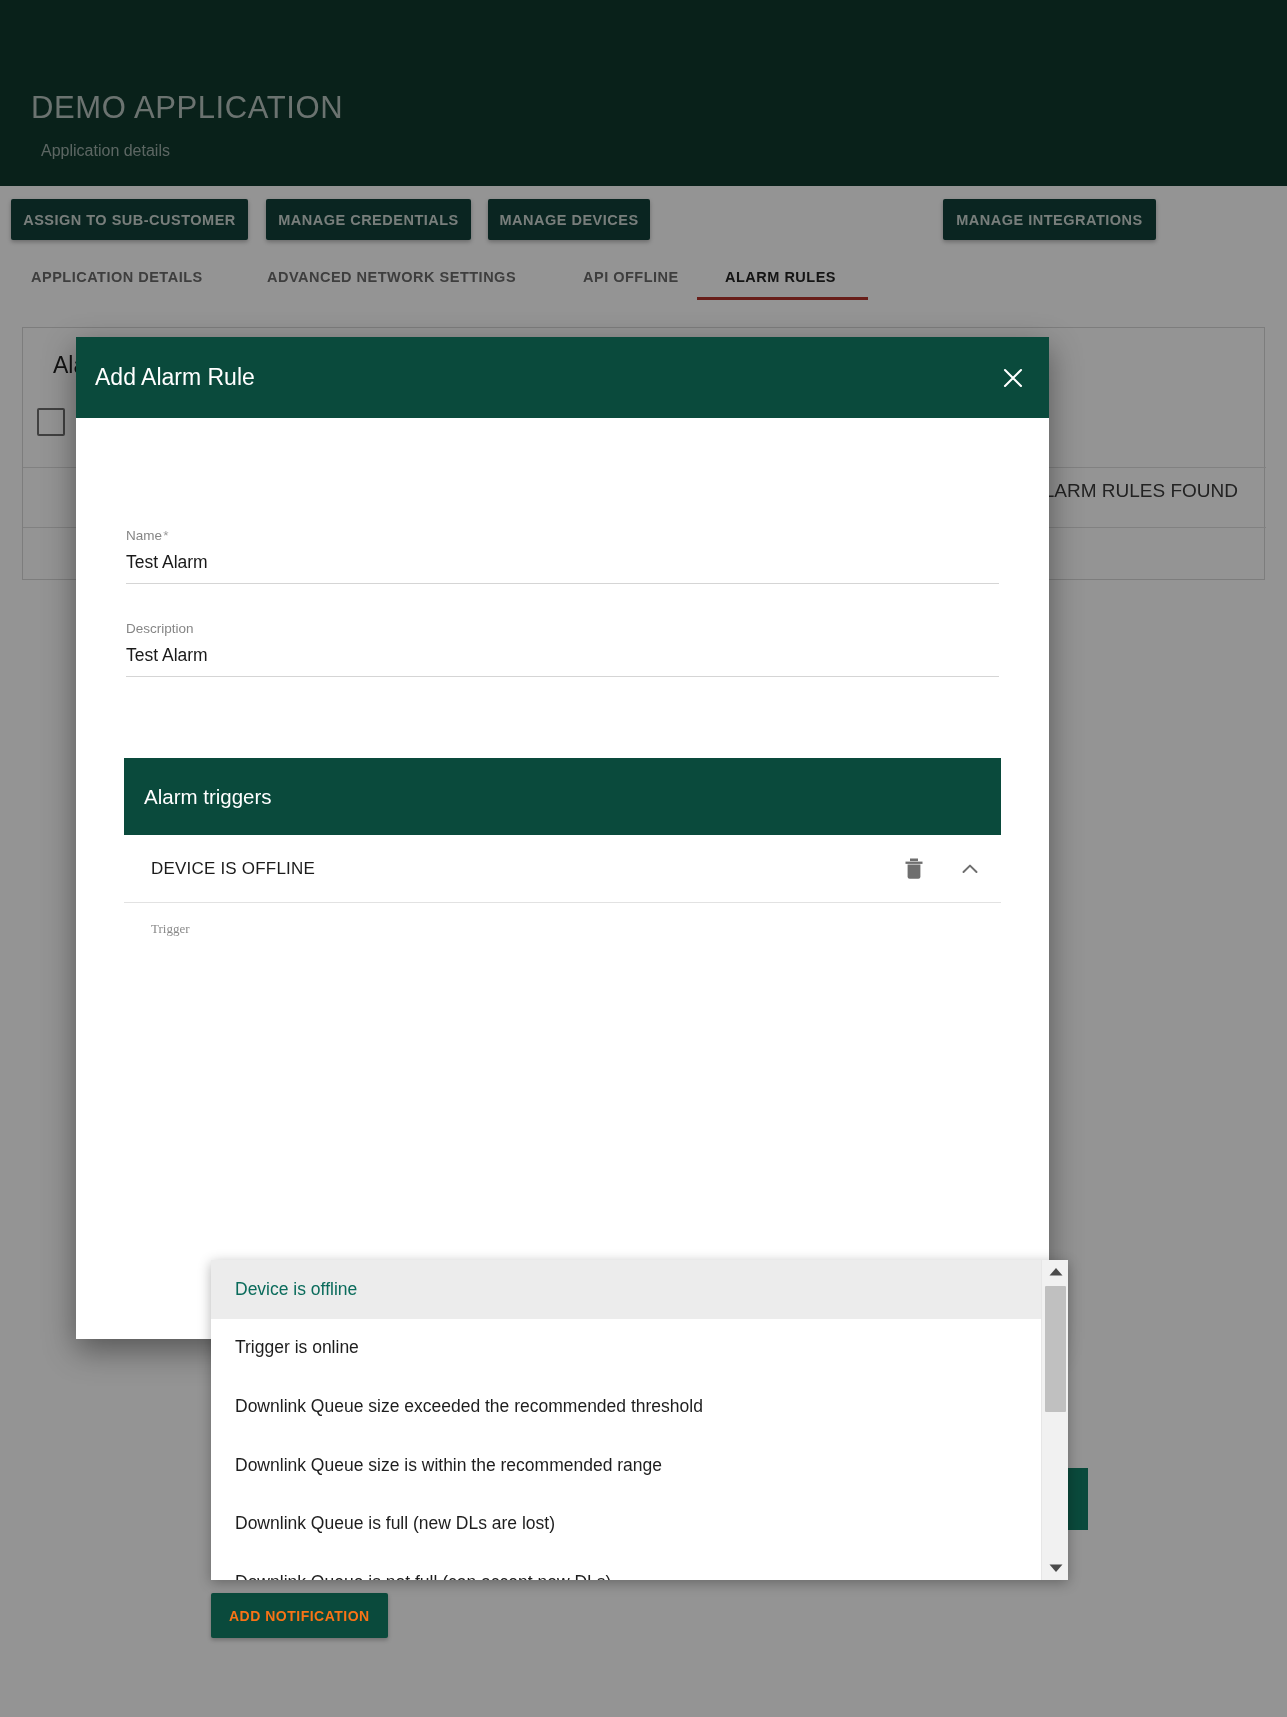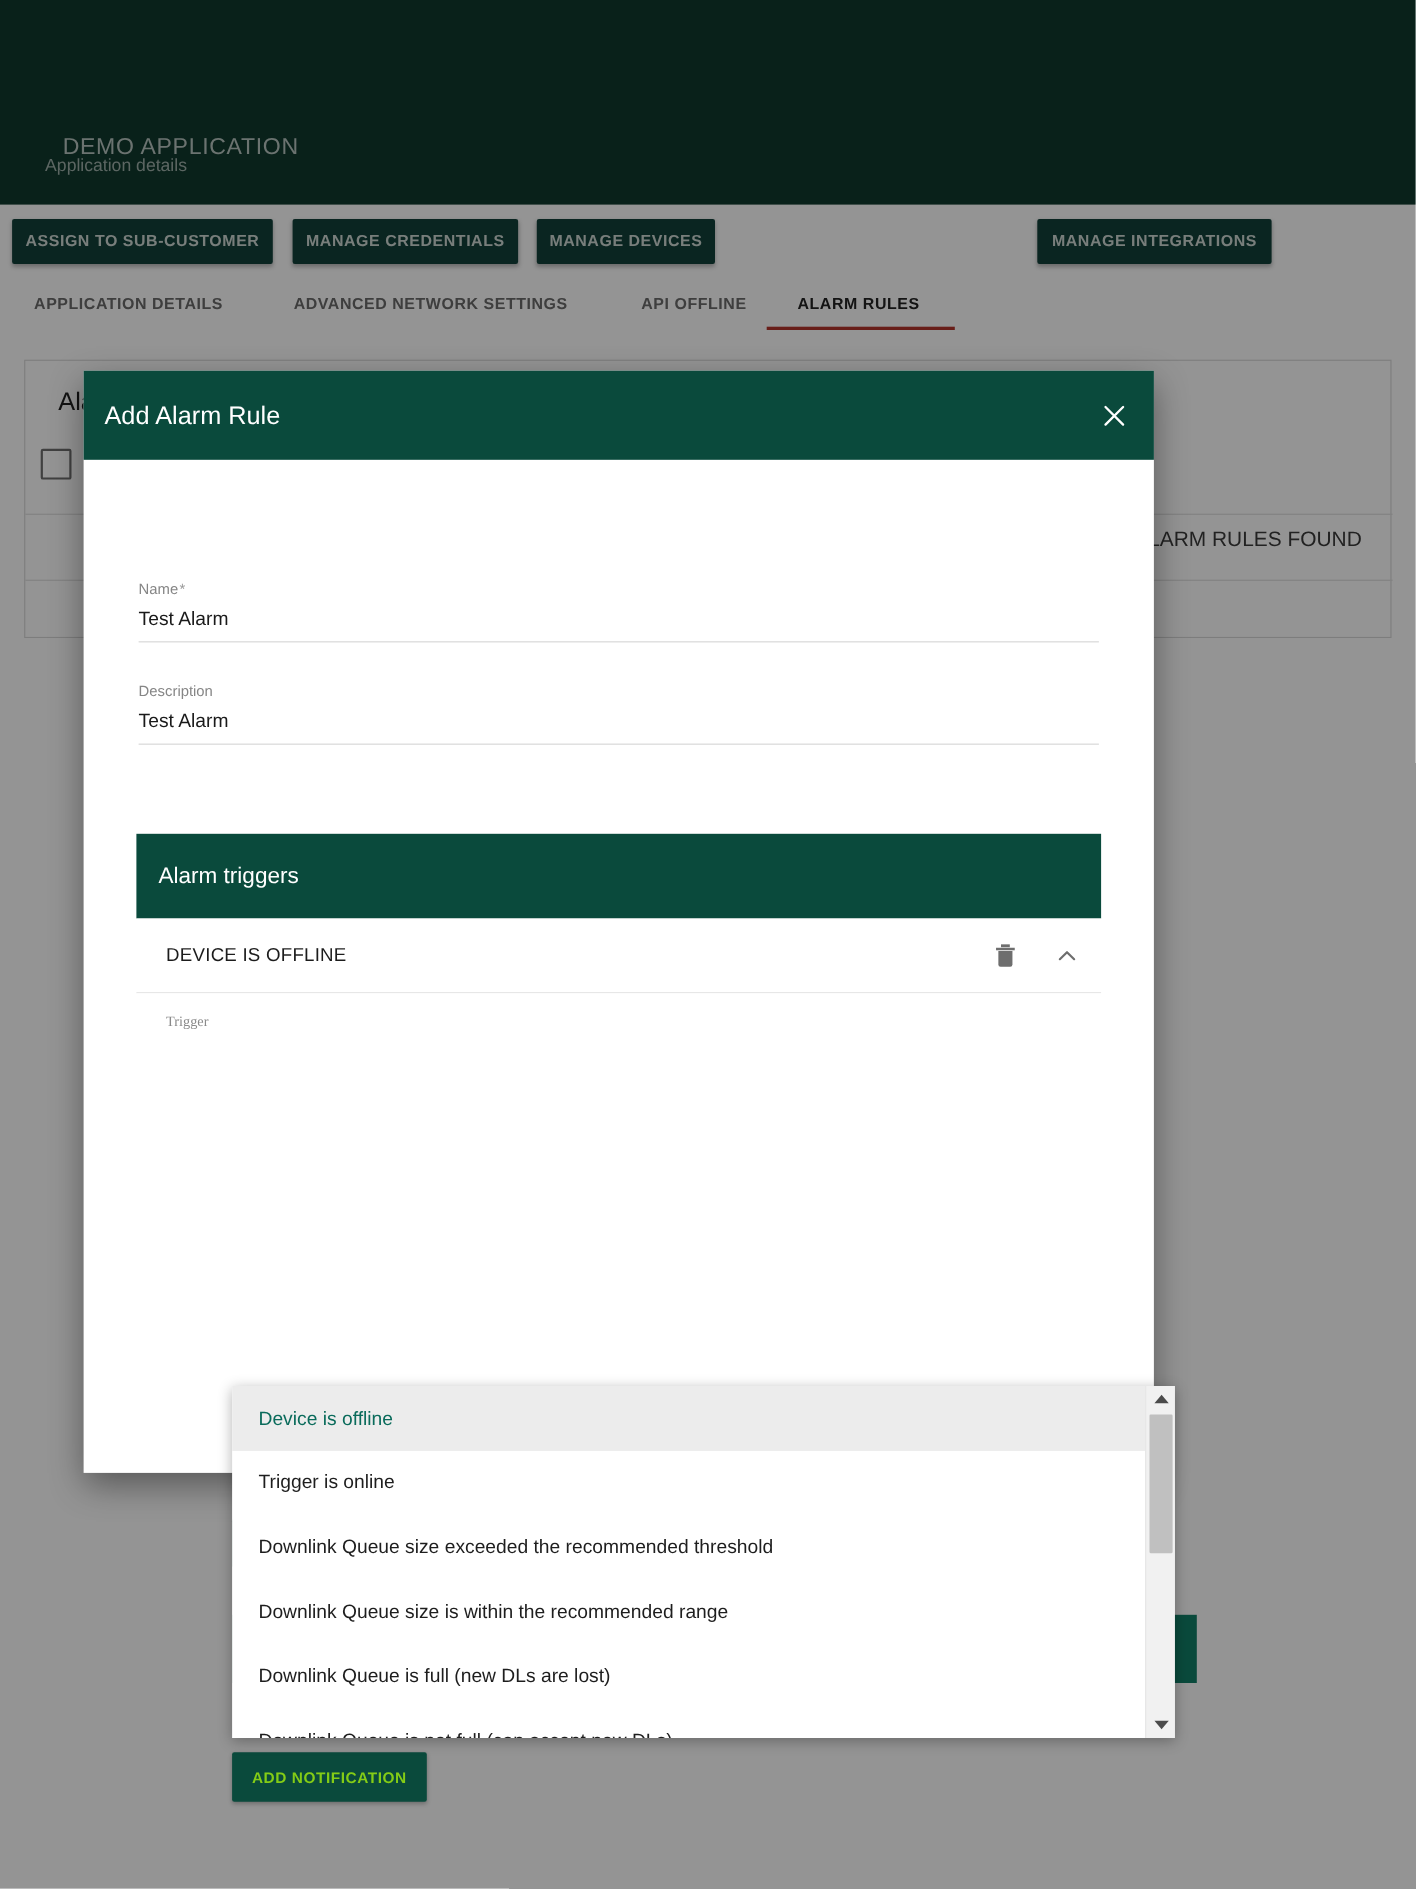--- a/index.html
+++ b/index.html
@@ -15,24 +15,23 @@
   #page-root {
     position: absolute; inset: 0;
     background: #ffffff;
   }
   .app-header {
     position: absolute; left: 0; top: 0;
     width: 1287px; height: 186px;
     background: #103a2e;
   }
   .app-title {
-    position: absolute; left: 57px; top: 90px;
-    font-size: 21px; letter-spacing: .6px;
+    position: absolute; left: 31px; top: 90px;
+    font-size: 31px; letter-spacing: .6px;
     color: #b9c6c1;
-    margin-top: 32px;
   }
   .app-subtitle {
     position: absolute; left: 41px; top: 142px;
     font-size: 16px; color: #9fb0aa;
   }
 
   .action-bar {
     position: absolute; left: 0; top: 186px;
     width: 1287px; height: 68px;
   }
@@ -193,21 +192,21 @@
   }
   .notifications-header {
     position: absolute; left: 135px; top: 1050px;
     width: 877px; height: 62px;
     background: #0a4a3c;
   }
   .add-notification-btn {
     position: absolute; left: 135px; top: 1175px;
     height: 45px;
     background: #0a4a3c;
-    color: #84cc16; font-weight: bold; font-size: 14px; letter-spacing: .5px;
+    color: #f97316; font-weight: bold; font-size: 14px; letter-spacing: .5px;
     border: none; border-radius: 2px;
     padding: 0 18px;
     display: flex; align-items: center;
     box-shadow: 0 2px 4px rgba(0,0,0,.26);
     cursor: pointer;
   }
 
   .modal-footer {
     position: absolute; right: 52px; bottom: 26px;
     display: flex; align-items: center; gap: 12px;

